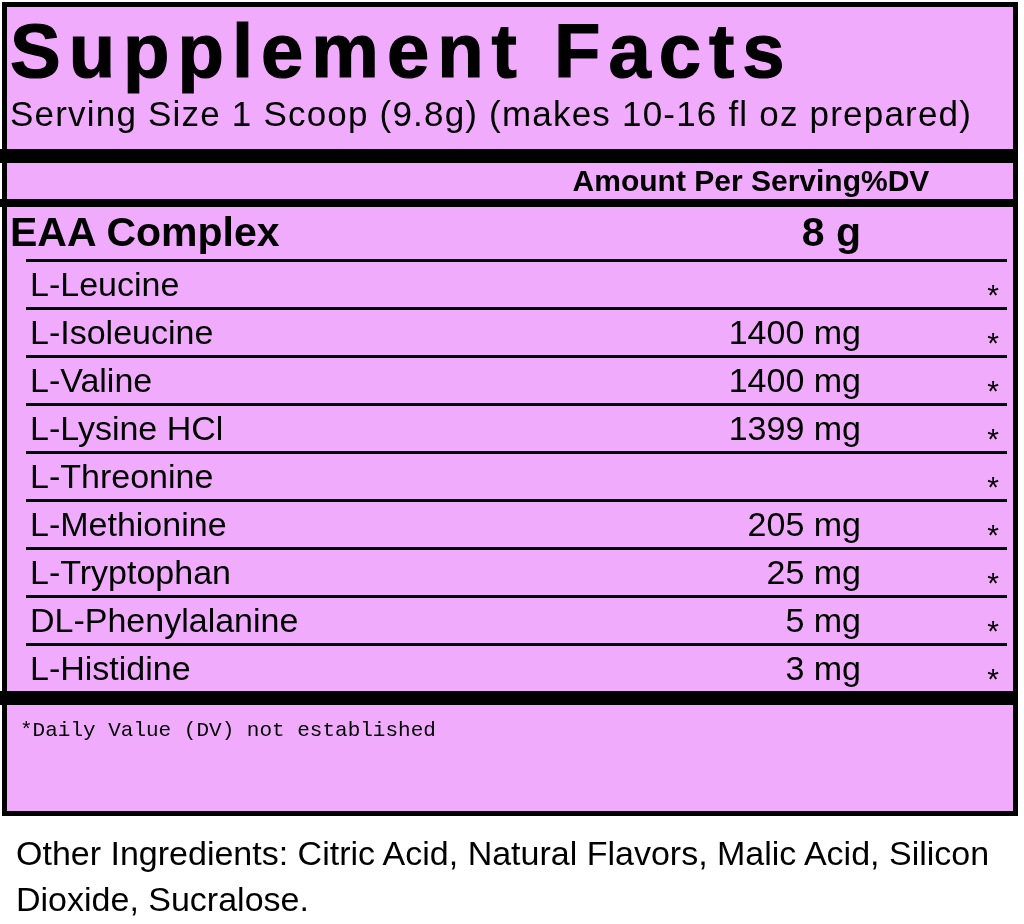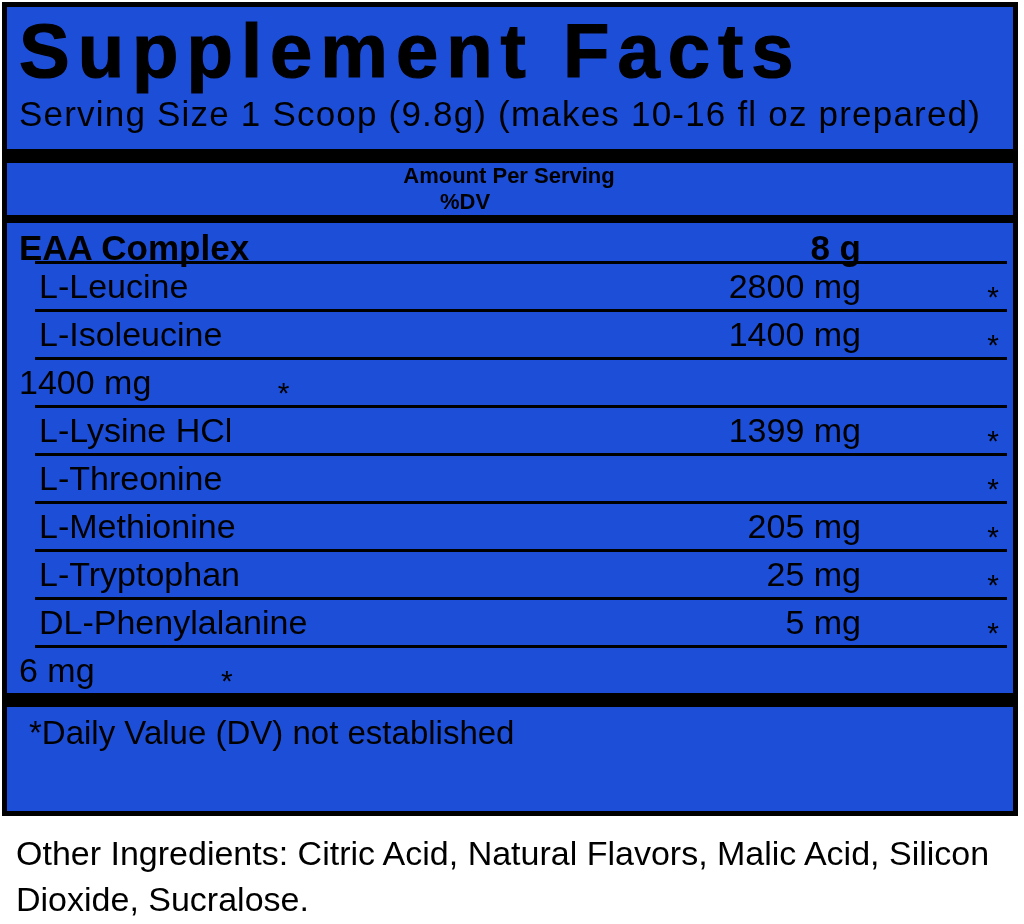--- a/index.html
+++ b/index.html
@@ -8,22 +8,22 @@
     background: #ffffff;
     color: #000000;
     font-family: "Liberation Sans", "DejaVu Sans", sans-serif;
     overflow: hidden;
   }
   .facts-box {
     position: absolute;
     left: 2px; top: 2px;
     width: 1016px; height: 814px;
     border: 5px solid #000;
-    padding: 4px 14px 0 12px;
-    background: #1d4ed8;
+    padding: 4px 14px 0 3px;
+    background: #f0abfc;
   }
   .title {
     font-size: 76px;
     font-weight: bold;
     letter-spacing: 8px;
     line-height: 80px;
     white-space: nowrap;
     -webkit-text-stroke: 1.2px #000;
   }
   .serving-line {
@@ -36,61 +36,61 @@
     background: #000;
     margin: 0 -14px;
   }
   .bar-thick-top { height: 14px; margin-top: 13px; }
   .bar-medium   { height: 8px; }
   .bar-thick-bottom { height: 14px; }
   .col-headers {
     display: flex;
     justify-content: flex-end;
     align-items: center;
-    height: 52px;
+    height: 36px;
     font-weight: bold;
-    font-size: 22px;
-    flex-direction: column;
+    font-size: 30px;
   }
   .col-dv-head { width: 138px; }
   .row {
     display: flex;
     font-size: 34px;
     white-space: nowrap;
   }
   .row .name { flex: 1; }
   .row .amt  { text-align: center; }
   .row .dv   { width: 138px; text-align: right; }
   .row-eaa {
-    height: 38px;
+    height: 52px;
     line-height: 50px;
     font-weight: bold;
-    font-size: 35px;
+    font-size: 41px;
   }
   .row-ing {
     height: 45px;
     line-height: 45px;
   }
   .row-ing .name { padding-left: 20px; }
   .divider {
     height: 3px;
     background: #000;
     margin: 0 -8px 0 16px;
   }
   .star {
     font-size: 30px;
     position: relative;
     top: 9px;
     display: inline-block;
   }
   .footnote {
-    font-size: 33px;
+    font-size: 21px;
     height: 48px;
     line-height: 52px;
     padding-left: 10px;
+    font-family: Liberation Mono, monospace;
   }
   .other-ingredients {
     position: absolute;
     left: 16px; top: 830px;
     width: 1014px;
     font-size: 34px;
     line-height: 46px;
   }
 </style>
 </head>
@@ -113,33 +113,33 @@
 
   <div class="row row-eaa">
     <span class="name">EAA Complex</span>
     <span class="amt">8 g</span>
     <span class="dv"></span>
   </div>
 
   <div class="divider"></div>
   <div class="row row-ing">
     <span class="name">L-Leucine</span>
-    <span class="amt">2800 mg</span>
     <span class="dv"><span class="star">*</span></span>
   </div>
 
   <div class="divider"></div>
   <div class="row row-ing">
     <span class="name">L-Isoleucine</span>
     <span class="amt">1400 mg</span>
     <span class="dv"><span class="star">*</span></span>
   </div>
 
   <div class="divider"></div>
   <div class="row row-ing">
+    <span class="name">L-Valine</span>
     <span class="amt">1400 mg</span>
     <span class="dv"><span class="star">*</span></span>
   </div>
 
   <div class="divider"></div>
   <div class="row row-ing">
     <span class="name">L-Lysine HCl</span>
     <span class="amt">1399 mg</span>
     <span class="dv"><span class="star">*</span></span>
   </div>
@@ -166,21 +166,22 @@
 
   <div class="divider"></div>
   <div class="row row-ing">
     <span class="name">DL-Phenylalanine</span>
     <span class="amt">5 mg</span>
     <span class="dv"><span class="star">*</span></span>
   </div>
 
   <div class="divider"></div>
   <div class="row row-ing">
-    <span class="amt">6 mg</span>
+    <span class="name">L-Histidine</span>
+    <span class="amt">3 mg</span>
     <span class="dv"><span class="star">*</span></span>
   </div>
 
   <div class="bar bar-thick-bottom"></div>
 
   <div class="footnote">*Daily Value (DV) not established</div>
 
 </div>
 
 <div class="other-ingredients">Other Ingredients: Citric Acid, Natural Flavors, Malic Acid, Silicon Dioxide, Sucralose.</div>

